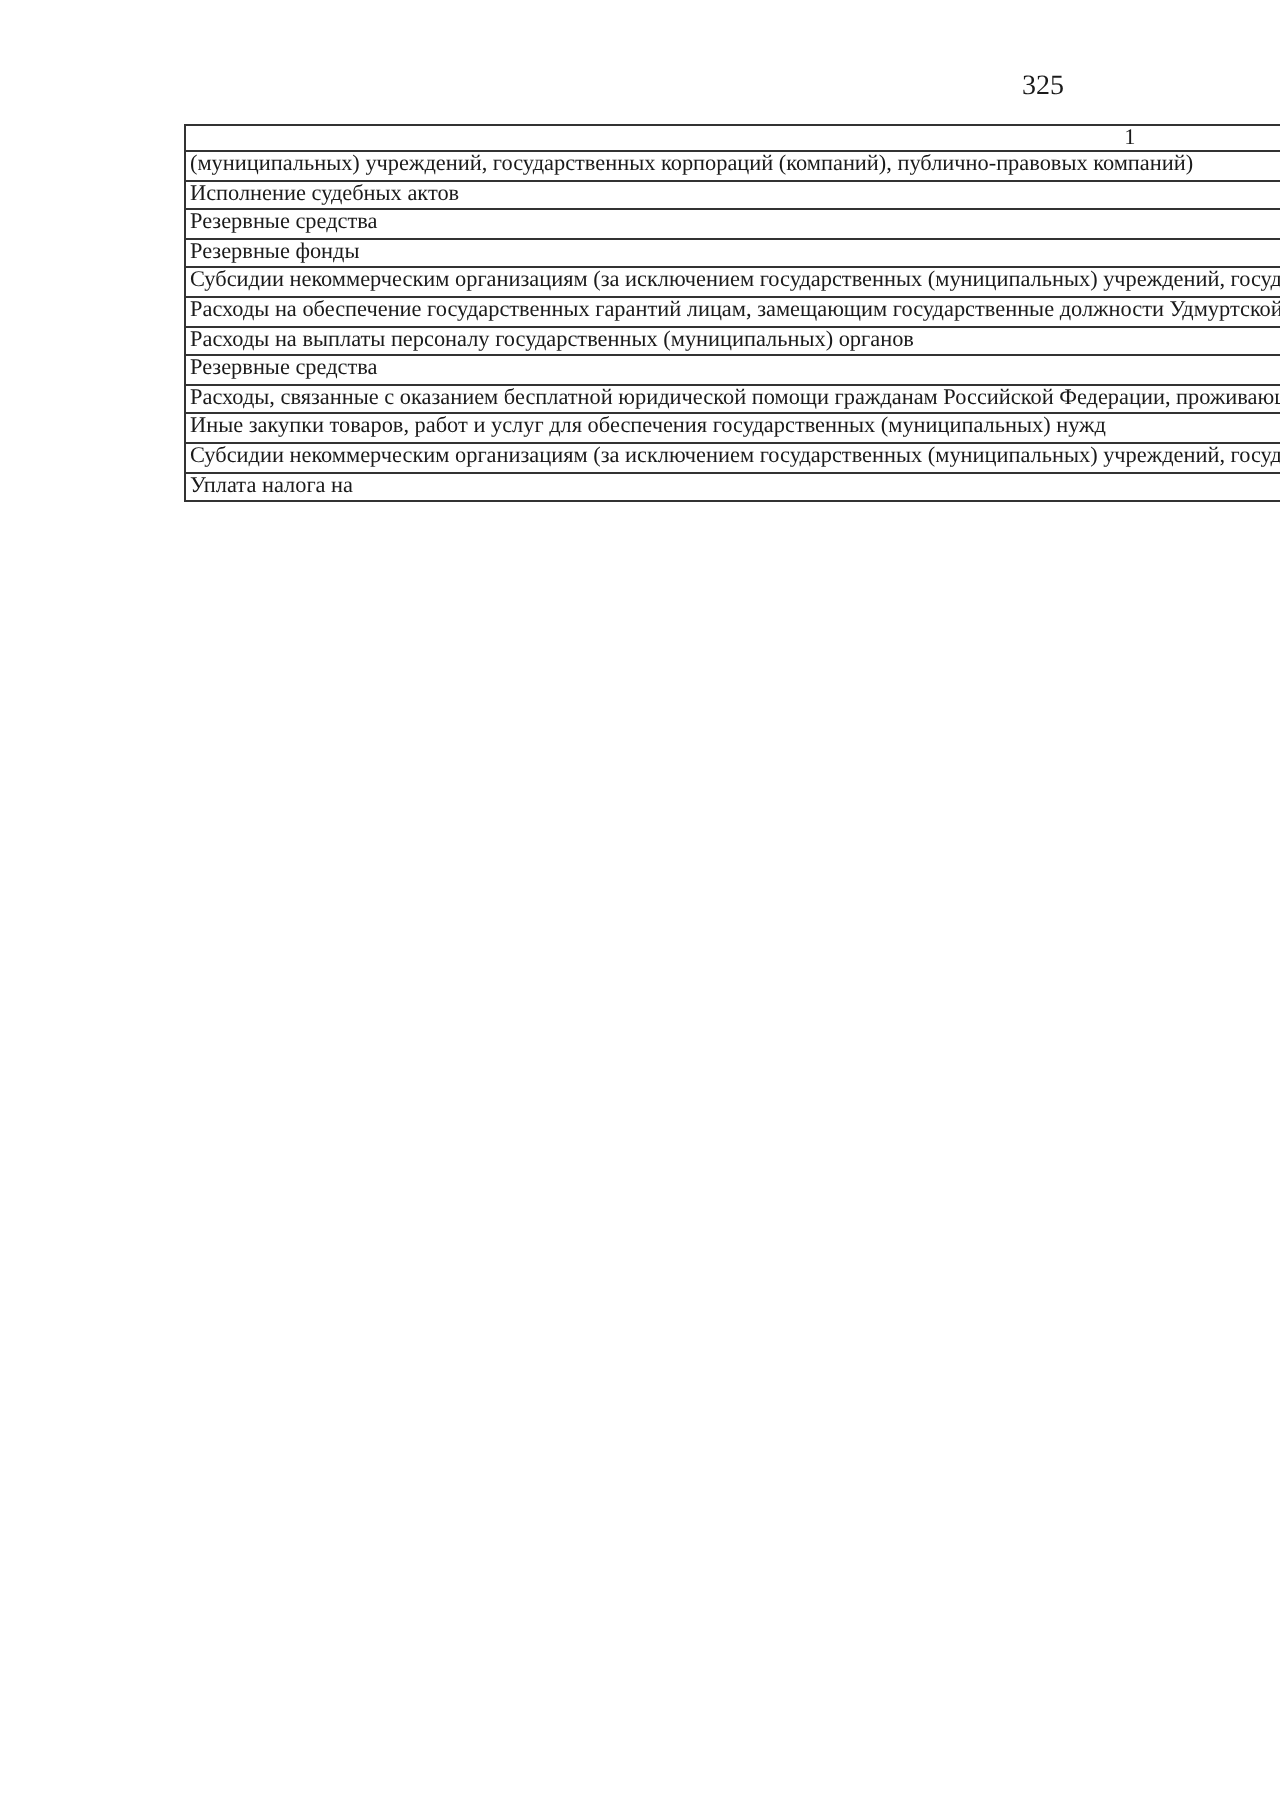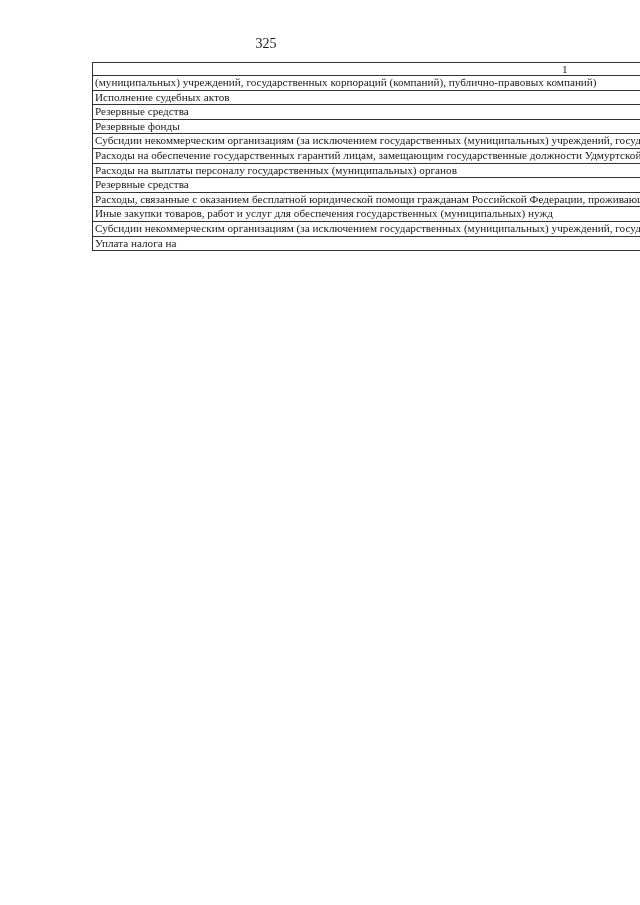--- a/index.html
+++ b/index.html
@@ -1,21 +1,21 @@
 <!DOCTYPE html>
 <html><head>
 <meta charset="utf-8">
 <style>
   html, body { margin:0; padding:0; }
   body {
     width:640px; height:905px; background:#ffffff; position:relative; overflow:hidden;
     font-family:"Liberation Serif","DejaVu Serif",serif; color:#1a1a1a;
   }
   .page-number {
-    position:absolute; top:36px; left:0; width:532px; text-align:center;
+    position:absolute; top:36px; left:0; width:532px; text-align:right;
     font-size:14px;
   }
   table.budget {
     position:absolute; top:62px; left:92px;
     border-collapse:collapse; table-layout:fixed;
     font-size:11.2px; line-height:13.6px;
   }
   table.budget td, table.budget th {
     border:1px solid #333;
     padding:0 2px;

